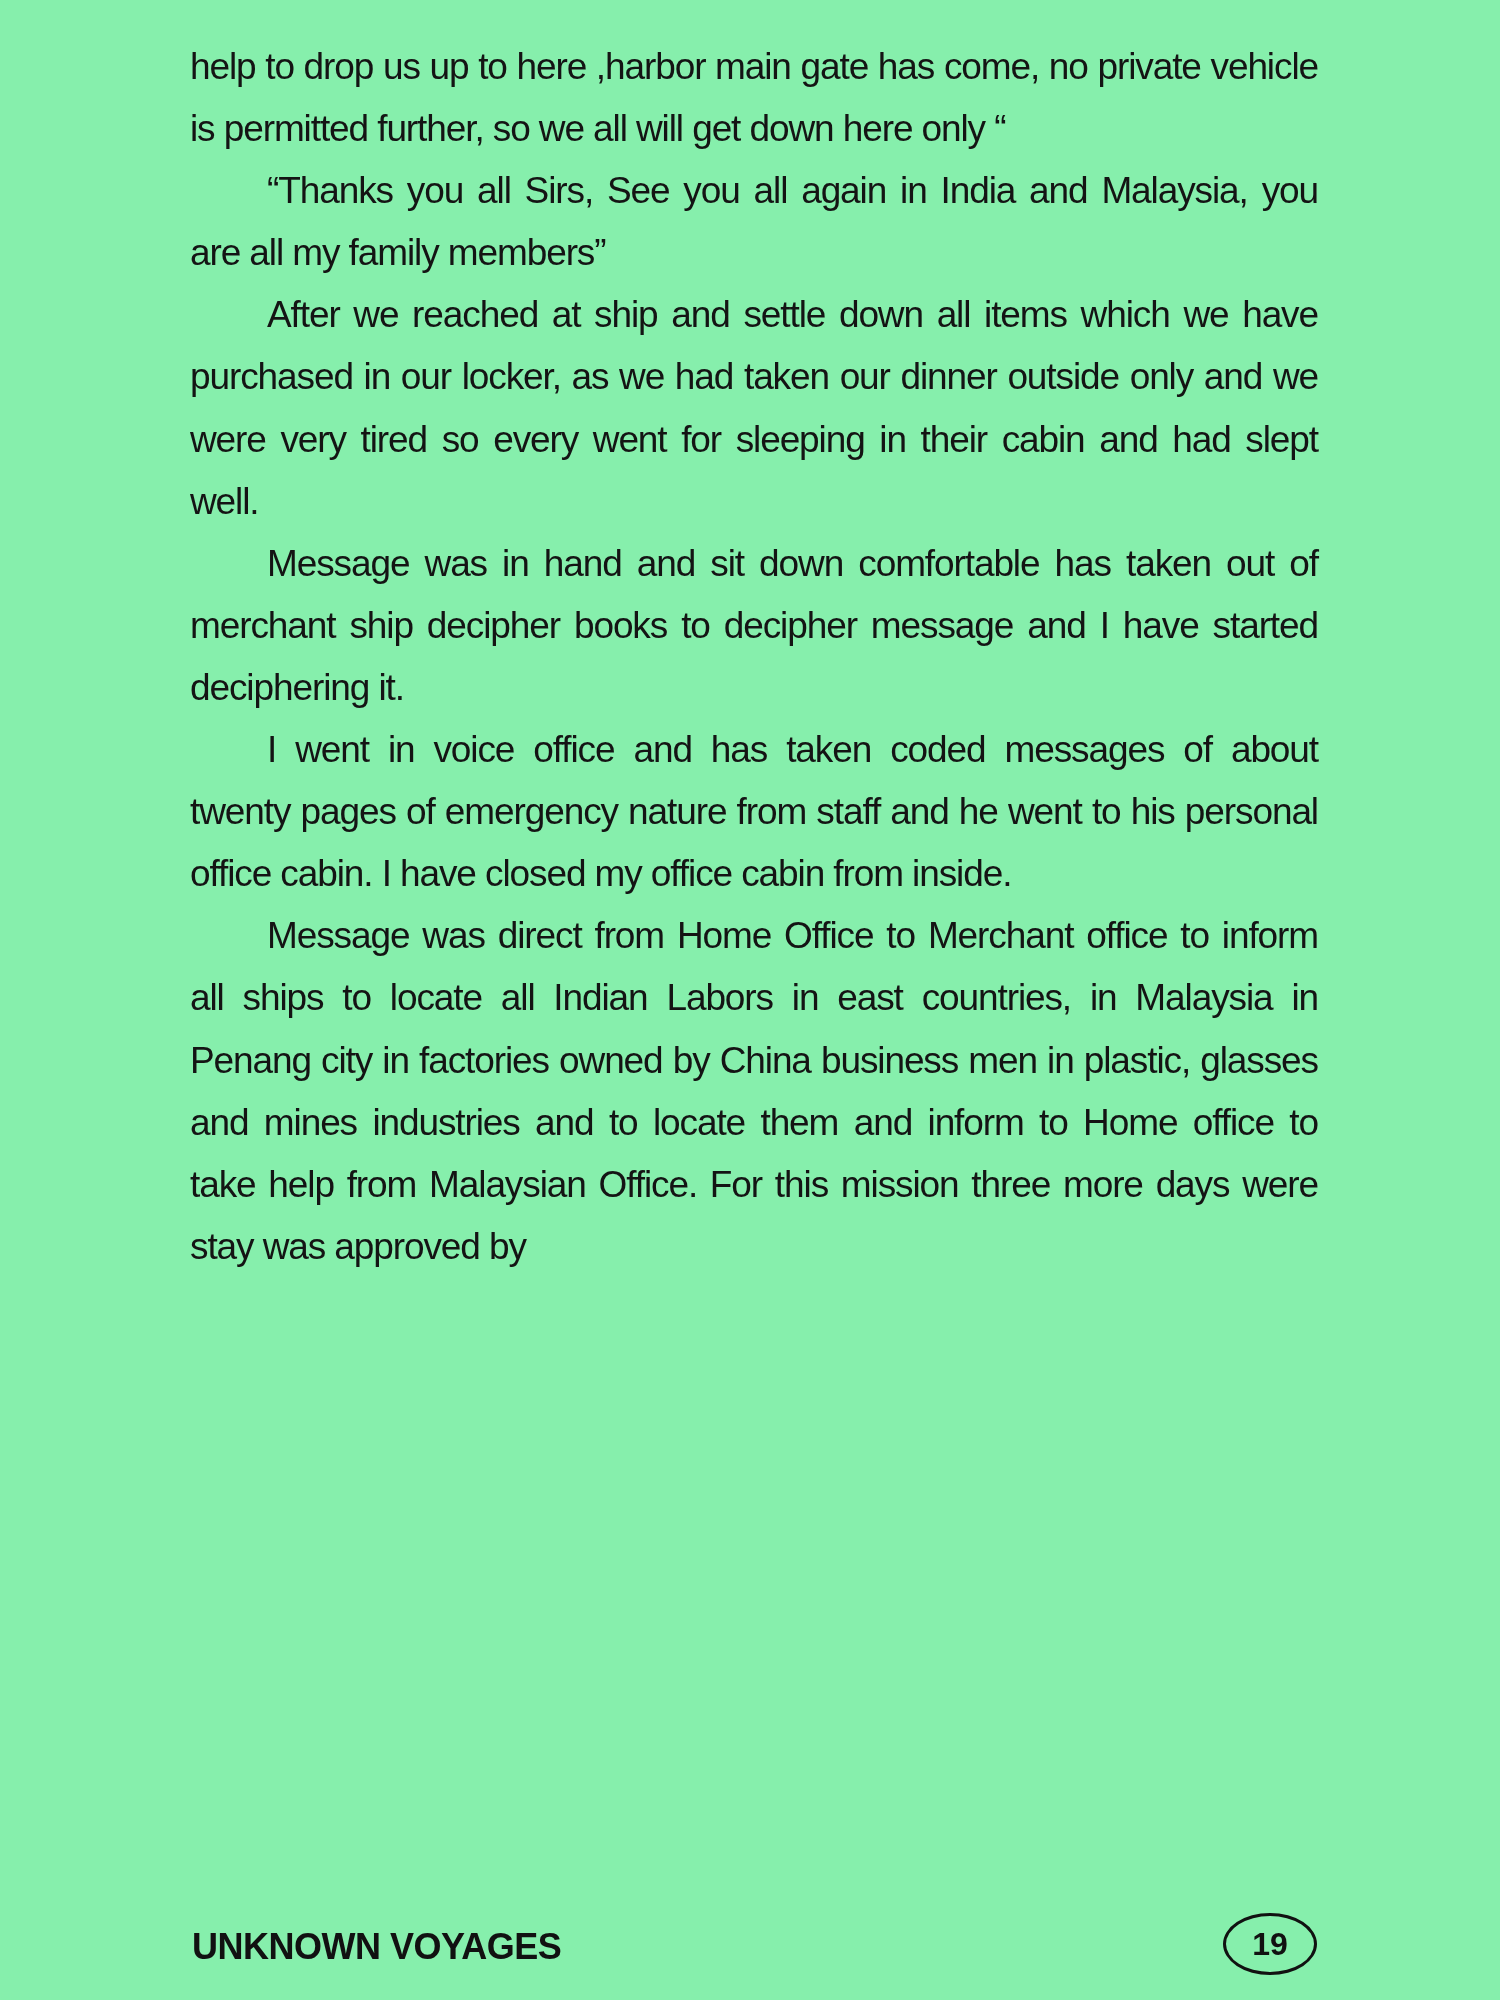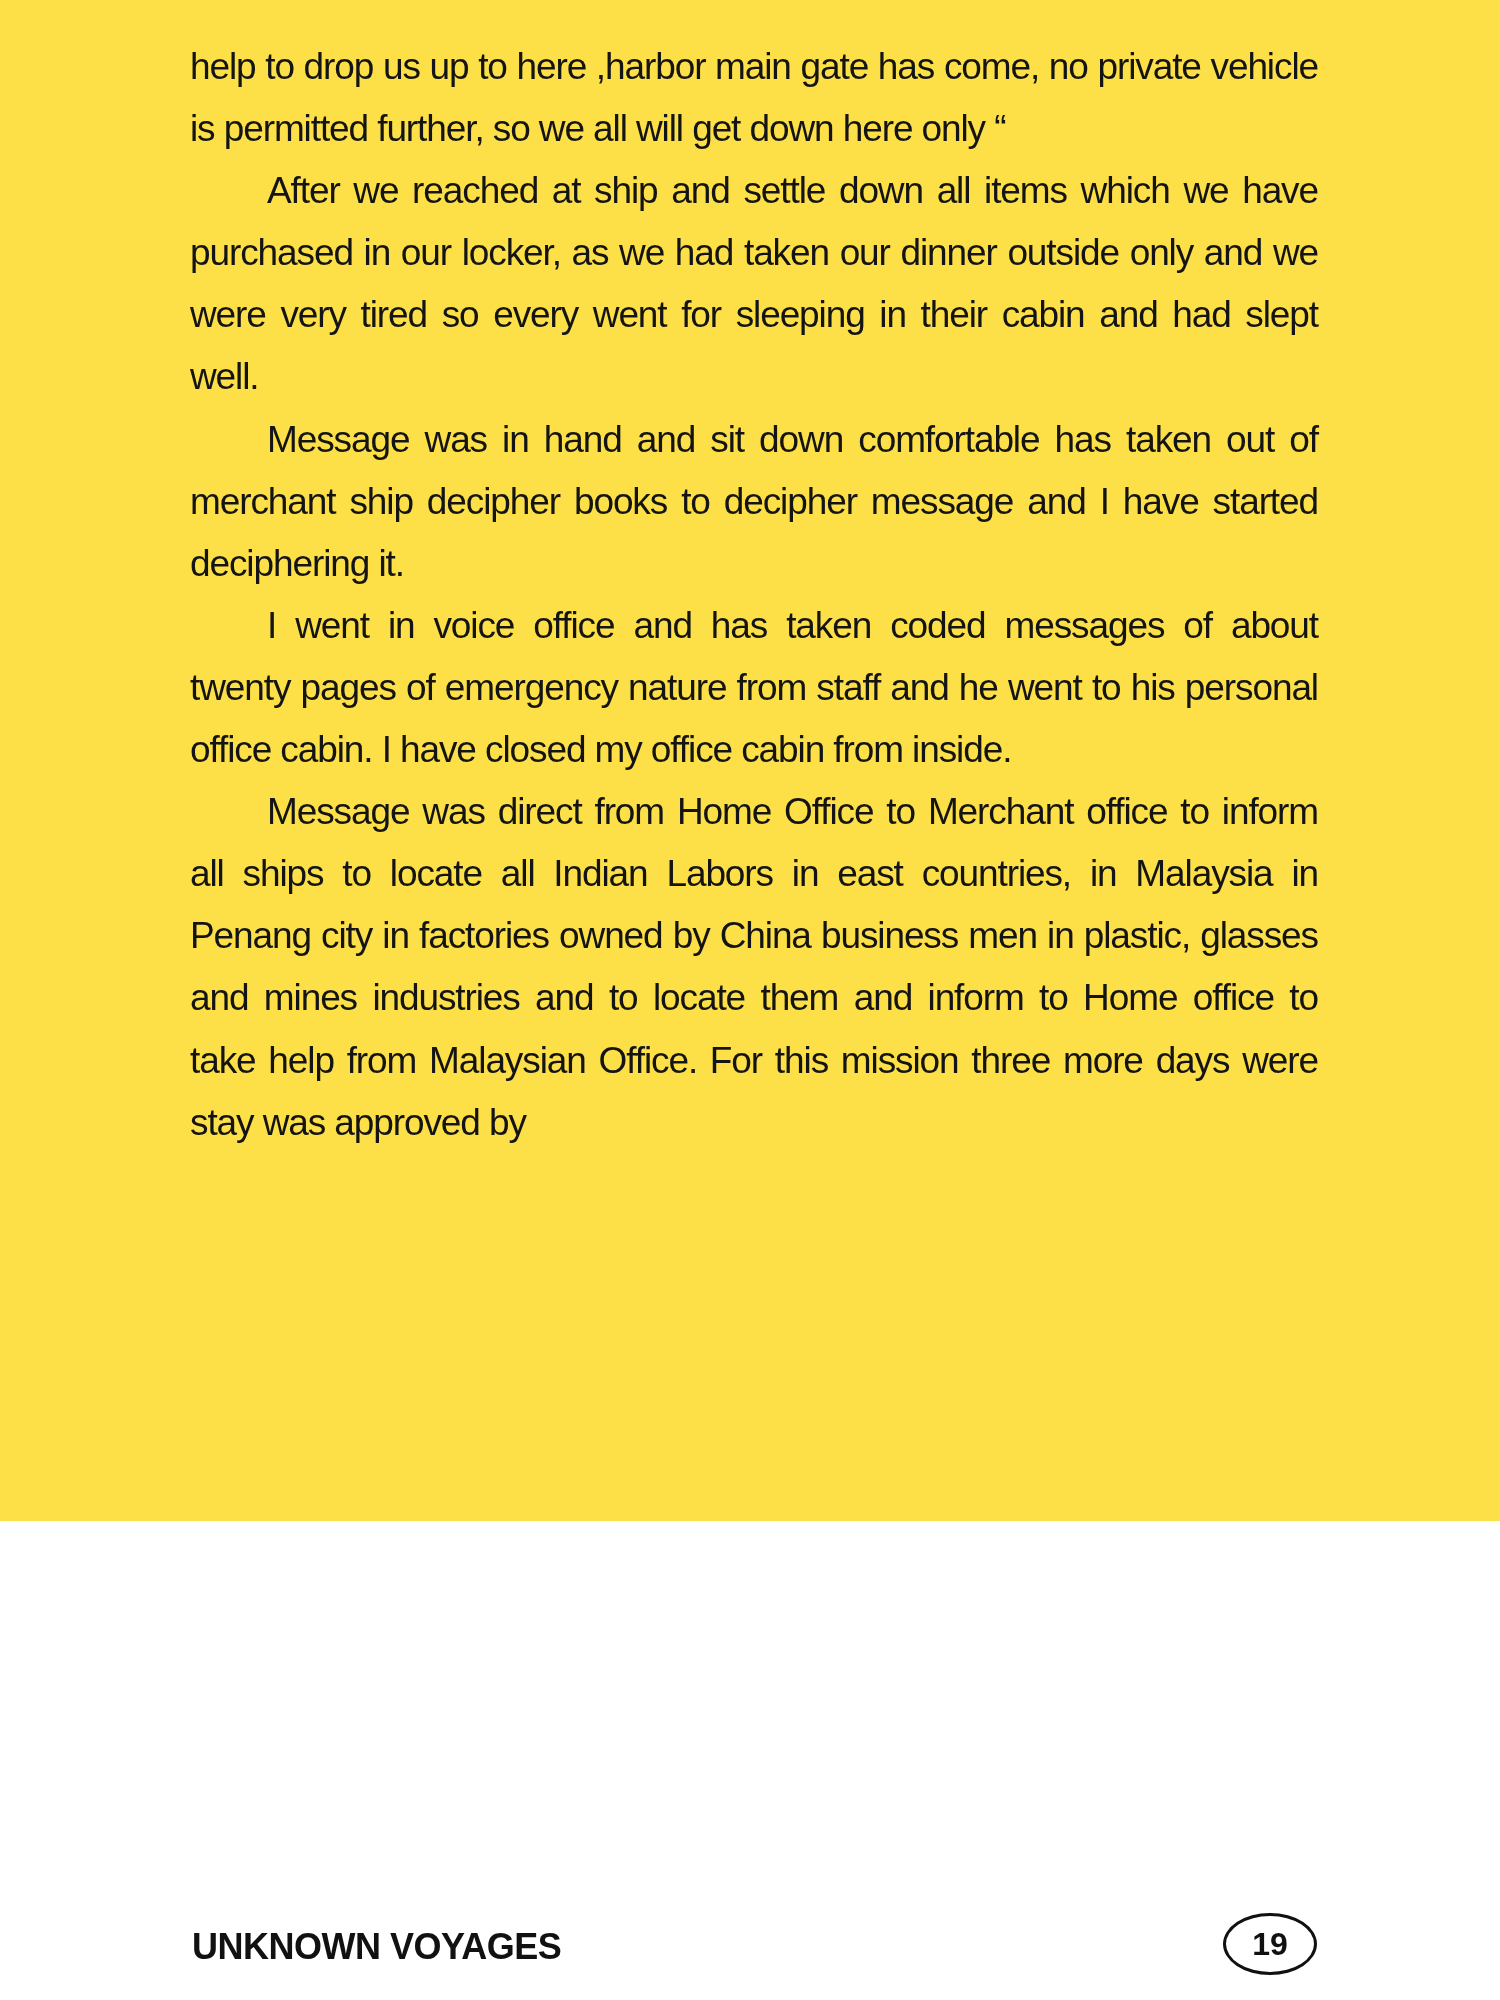--- a/index.html
+++ b/index.html
@@ -1,17 +1,17 @@
 <!DOCTYPE html>
 <html><head>
 <meta charset="utf-8">
 <style>
   html, body { margin: 0; padding: 0; background: #ffffff; }
   body { width: 1500px; height: 2000px; position: relative; overflow: hidden; }
-  .page { position: absolute; left: 0; top: 0; width: 1500px; height: 1521px; background: #fde047; }
+  .page { position: absolute; left: 0; top: 0; width: 1500px; height: 2000px; background: #86efac; }
   .body-text {
     position: absolute; left: 190px; top: 36px; width: 1128px;
     font-family: "Liberation Sans", sans-serif;
     font-size: 37px; line-height: 62.1px; color: #141414;
     letter-spacing: -1.1px;
   }
   .body-text p { margin: 0; text-align: justify; text-align-last: left; }
   .body-text p.indent { text-indent: 77px; }
   .footer-title {
     position: absolute; left: 192px; top: 1926px;
@@ -25,20 +25,21 @@
     font-family: "Liberation Sans", sans-serif; font-weight: bold;
     font-size: 32px; color: #111111; text-align: center;
   }
 </style>
 </head>
 <body>
 
 <div class="page">
   <div class="body-text">
     <p class="">help to drop us up to here ,harbor main gate has come, no private vehicle is permitted further, so we all will get down here only “</p>
+    <p class="indent">“Thanks you all Sirs, See you all again in India and Malaysia, you are all my family members”</p>
     <p class="indent">After we reached at ship and settle down all items which we have purchased in our locker, as we had taken our dinner outside only and we were very tired so every went for sleeping in their cabin and had slept well.</p>
     <p class="indent">Message was in hand and sit down comfortable has taken out of merchant ship decipher books to decipher message and I have started deciphering it.</p>
     <p class="indent">I went in voice office and has taken coded messages of about twenty pages of emergency nature from staff and he went to his personal office cabin. I have closed my office cabin from inside.</p>
     <p class="indent">Message was direct from Home Office to Merchant office to inform all ships to locate all Indian Labors in east countries, in Malaysia in Penang city in factories owned by China business men in plastic, glasses and mines industries and to locate them and inform to Home office to take help from Malaysian Office. For this mission three more days were stay was approved by</p>
   </div>
 
   <div class="footer-title">UNKNOWN VOYAGES</div>
   <div class="page-number">
     <span>19</span>
   </div>

